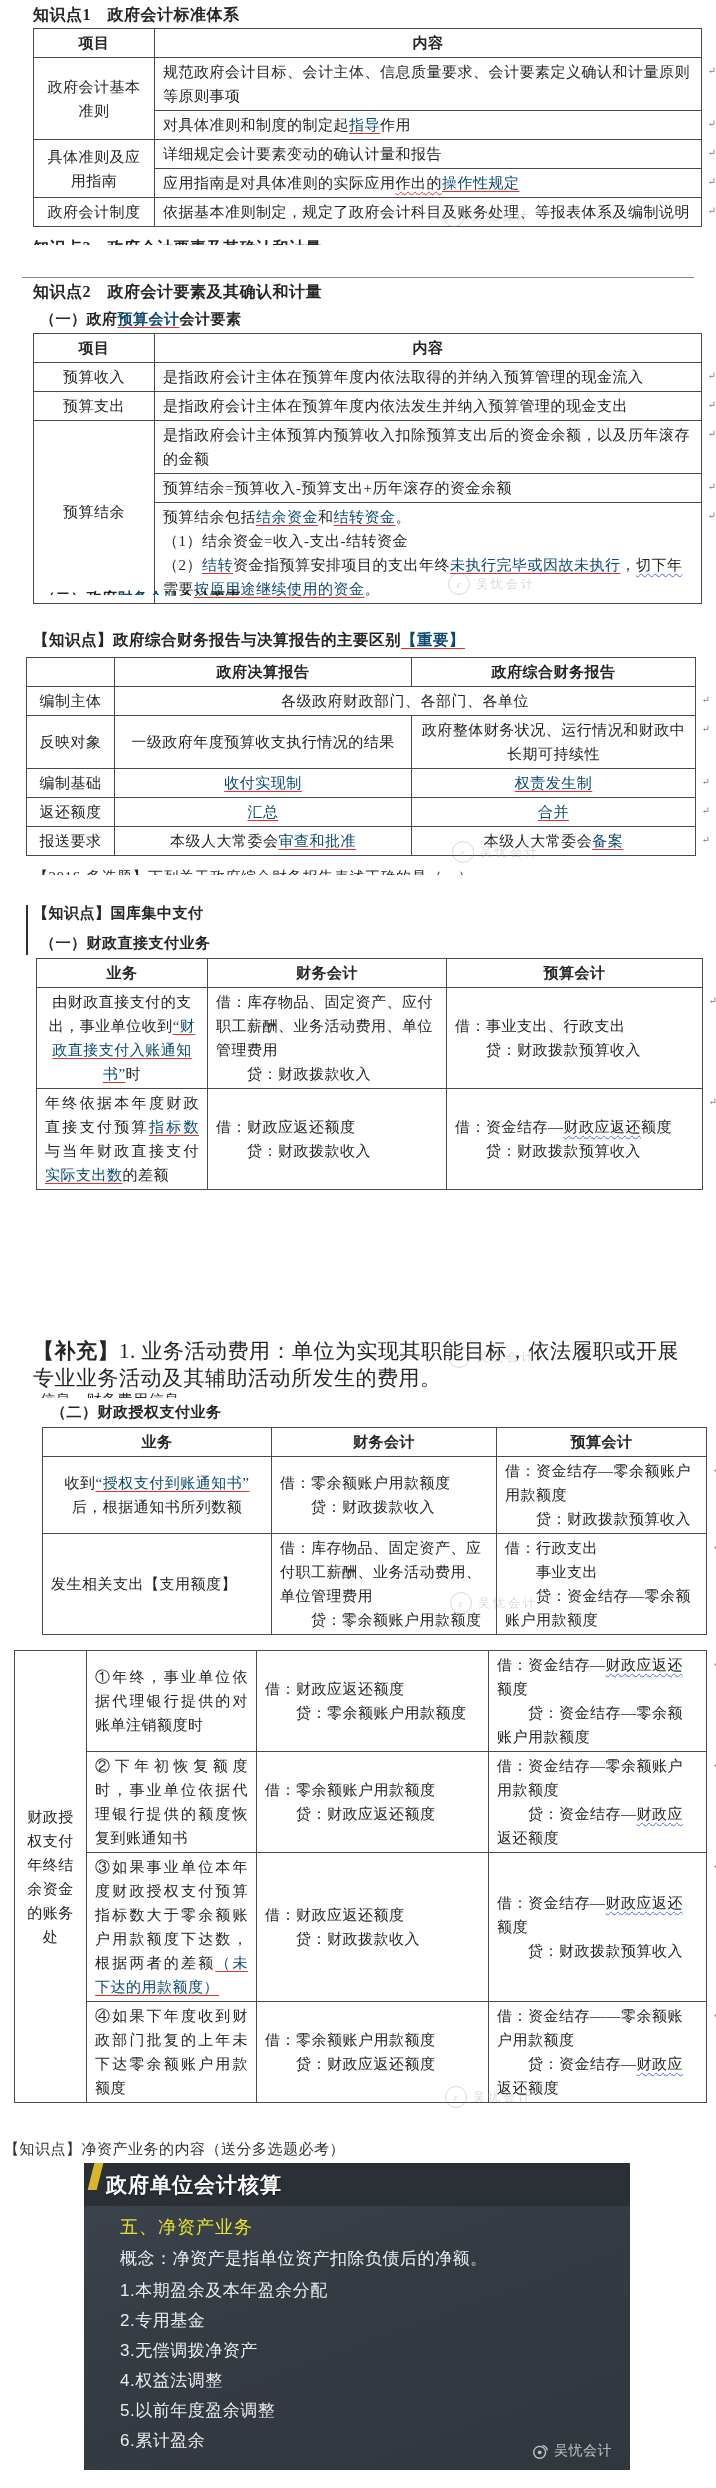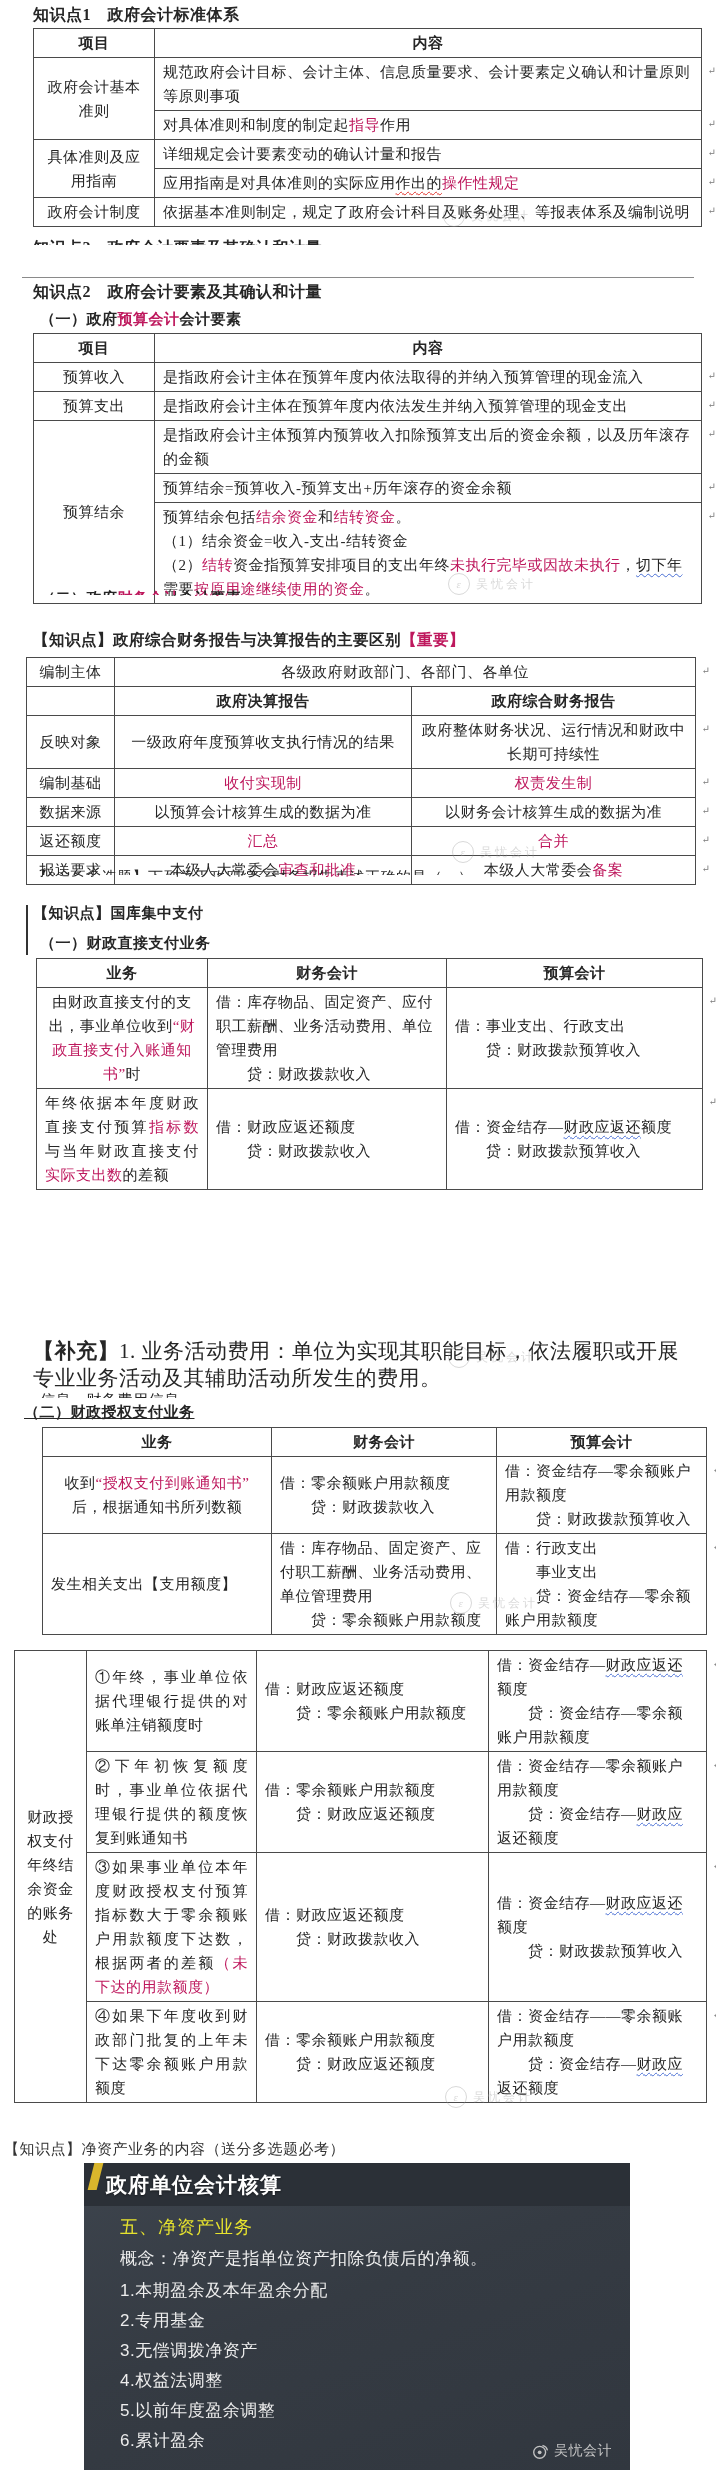--- a/index.html
+++ b/index.html
@@ -14,21 +14,21 @@
         padding:2px 8px;vertical-align:middle;font-weight:normal;position:relative;
         word-break:break-all;}
   table.dt th{text-align:center;font-weight:bold;}
   td.ctr{text-align:center;}
   td.lbl{text-align:center;}
   td.blbl{text-align:center;font-weight:bold;}
   td.jst{text-align:justify;}
   td.pre, .pre{white-space:pre-wrap;}
   table.dt tr td:last-child::after{content:"\21B5";position:absolute;right:-15px;top:1px;
         color:#777;font-size:10px;letter-spacing:0;}
-  .sg-ru{color:#be185d;text-decoration-color:#e0332c;text-underline-offset:3px;margin-top:24px;}
+  .sg-ru{color:#0c4a6e;text-decoration:underline;text-decoration-color:#e0332c;text-underline-offset:3px;margin-top:24px;}
   .sg-bw{text-decoration:underline wavy #4a6fd4;text-decoration-thickness:1px;text-underline-offset:3px;}
   .sg-rw{text-decoration:underline wavy #e0332c;text-decoration-thickness:1px;text-underline-offset:3px;}
   .sg-b{font-weight:bold;}
   .sliver{overflow:hidden;white-space:nowrap;}
   .hline{height:0;border-top:1px solid #8a8a8a;}
   .changebar{width:0;border-left:2px solid #333;}
   .note{font-size:21px;line-height:27px;}
   .wm{display:flex;align-items:center;gap:6px;opacity:.38;color:#9a9a9a;}
   .wm-circle{width:20px;height:20px;border:1.5px solid #9a9a9a;border-radius:50%;
         display:flex;align-items:center;justify-content:center;font-size:11px;font-style:italic;}
@@ -136,42 +136,37 @@
   <div class="abs h-sub" style="left:33px;top:630px;font-size:15.5px;"><span>【知识点】政府综合财务报告与决算报告的主要区别</span><span class="sg-ru">【重要】</span></div>
 
   <table class="dt abs" style="left:26px;top:657px;width:669px;">
     <colgroup>
         <col style="width:88px">
         <col style="width:297px">
         <col style="width:284px">
       </colgroup>
     <tbody>
         <tr>
-      <td class="lbl"><span>编制主体</span></td>
-      <td class="ctr" colspan="2"><span>各级政府财政部门、各部门、各单位</span></td>
-    </tr>
-    <tr>
       <th></th>
       <th>政府决算报告</th>
       <th>政府综合财务报告</th>
     </tr>
     <tr>
+      <td class="lbl"><span>编制主体</span></td>
+      <td class="ctr" colspan="2"><span>各级政府财政部门、各部门、各单位</span></td>
+    </tr>
+    <tr>
       <td class="lbl"><span>反映对象</span></td>
       <td class="ctr"><span>一级政府年度预算收支执行情况的结果</span></td>
       <td class="ctr"><span>政府整体财务状况、运行情况和财政中长期可持续性</span></td>
     </tr>
     <tr>
       <td class="lbl"><span>编制基础</span></td>
       <td class="ctr"><span class="sg-ru">收付实现制</span></td>
       <td class="ctr"><span class="sg-ru">权责发生制</span></td>
-    </tr>
-    <tr>
-      <td class="lbl"><span>数据来源</span></td>
-      <td class="ctr"><span>以预算会计核算生成的数据为准</span></td>
-      <td class="ctr"><span>以财务会计核算生成的数据为准</span></td>
     </tr>
     <tr>
       <td class="lbl"><span>返还额度</span></td>
       <td class="ctr"><span class="sg-ru">汇总</span></td>
       <td class="ctr"><span class="sg-ru">合并</span></td>
     </tr>
     <tr>
       <td class="lbl"><span>报送要求</span></td>
       <td class="ctr"><span>本级人大常委会</span><span class="sg-ru">审查和批准</span></td>
       <td class="ctr"><span>本级人大常委会</span><span class="sg-ru">备案</span></td>
@@ -215,21 +210,21 @@
     </tr>
   </tbody>
     </table>
 
   <div class="abs note" style="left:33px;top:1338px;width:664px;"><span class="sg-b">【补充】</span><span>1. 业务活动费用：单位为实现其职能目标，依法履职或开展专业业务活动及其辅助活动所发生的费用。</span></div>
 
   <div class="abs sliver" style="left:40px;top:1392px;height:6px;font-size:15px;">
     <span style="display:inline-block;margin-top:-14px;"><span>信息，财务费用信息</span></span>
   </div>
 
-  <div class="abs h-sub" style="left:24px;top:1403px;text-decoration:underline;">（二）财政授权支付业务</div>
+  <div class="abs h-sub" style="left:51px;top:1403px;">（二）财政授权支付业务</div>
 
   <table class="dt abs" style="left:42px;top:1427px;width:664px;">
     <colgroup>
         <col style="width:229px">
         <col style="width:225px">
         <col style="width:210px">
       </colgroup>
     <tbody>
         <tr>
       <th>业务</th>

